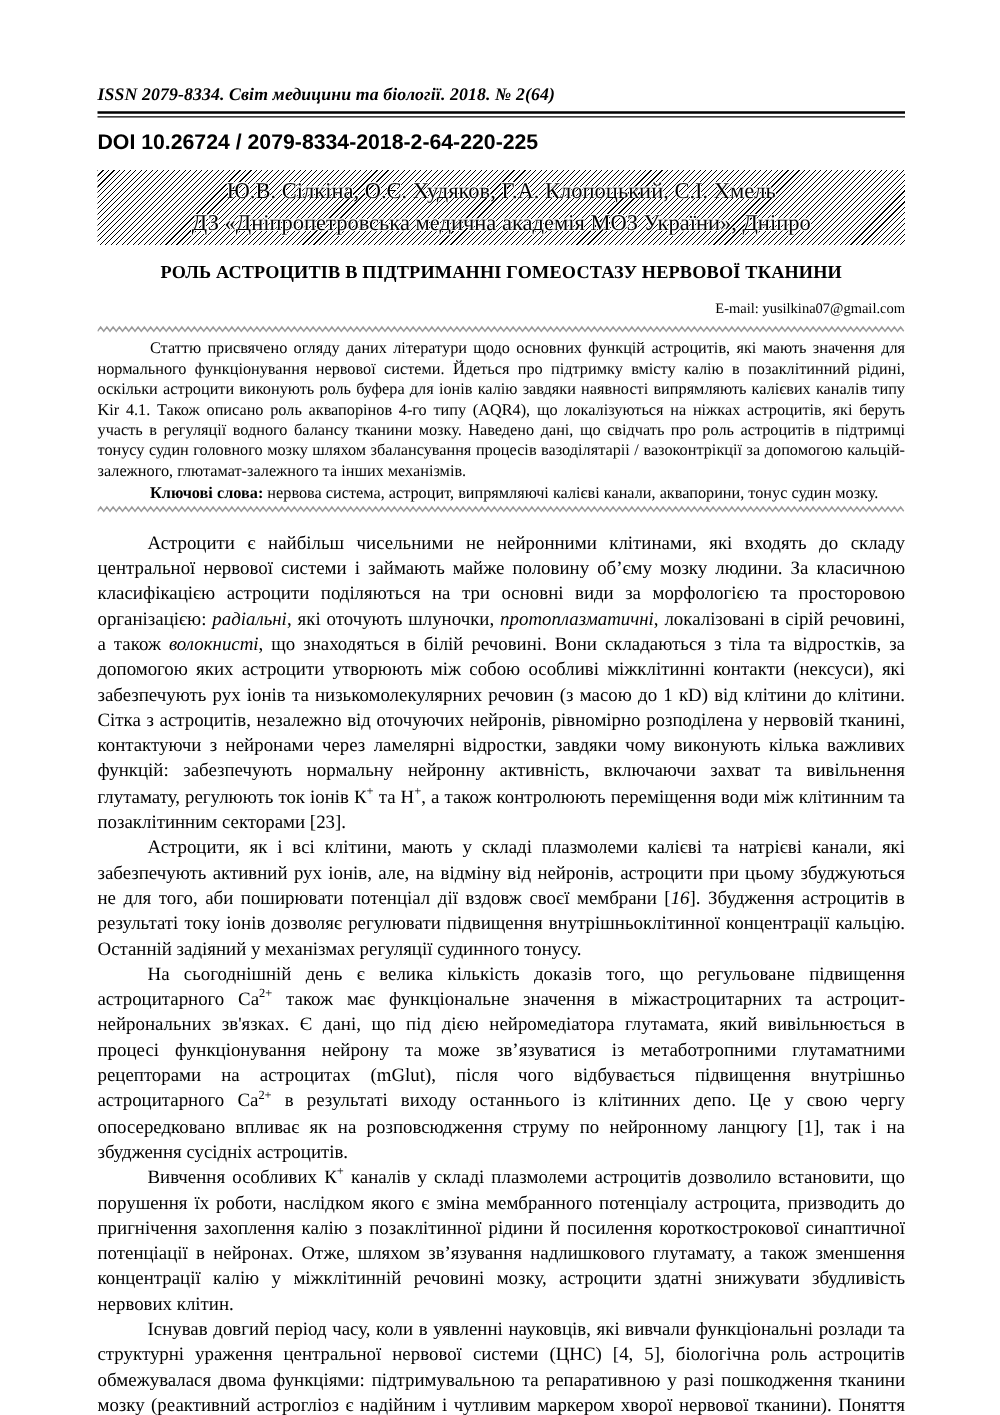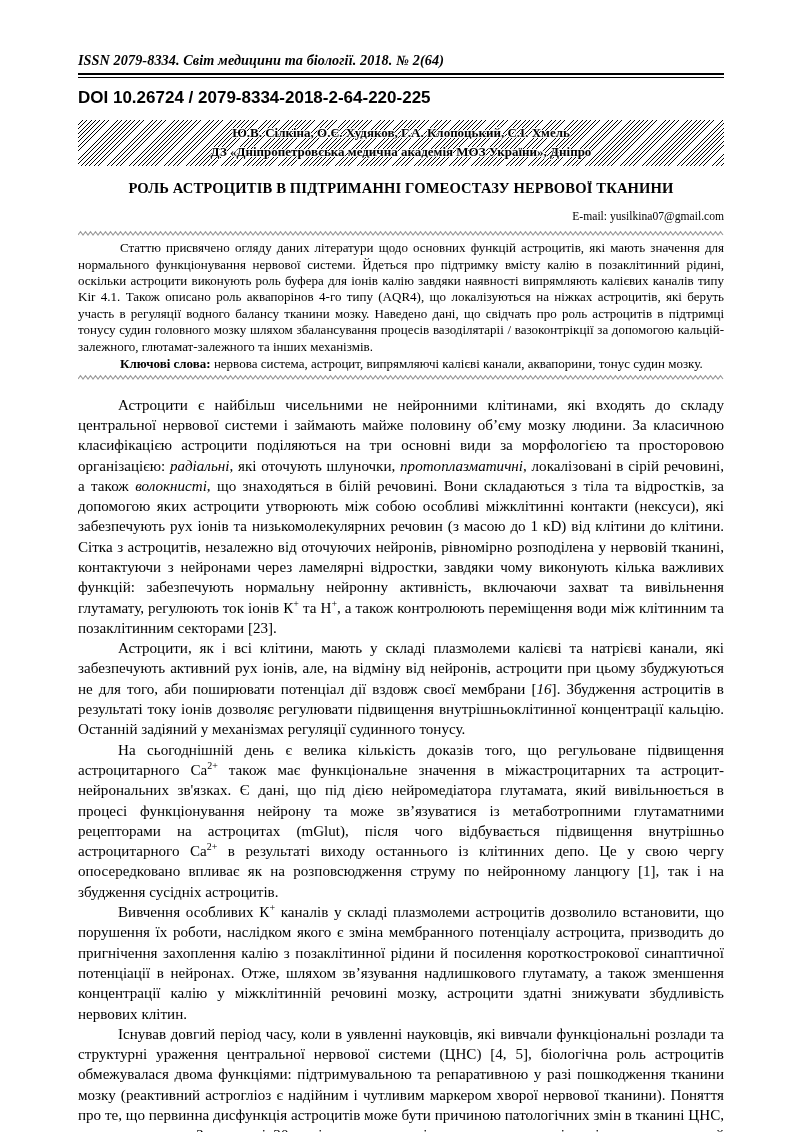--- a/index.html
+++ b/index.html
@@ -27,21 +27,21 @@
     top: 0;
     width: 646px;
   }
 
   
   .running-head {
     font-style: italic;
     font-weight: bold;
     font-size: 14.2px;
     letter-spacing: 0.1px;
-    padding-top: 52px;
+    padding-top: 68px;
     white-space: nowrap;
   }
   .rule-double {
     margin-top: 4px;
     border-top: 2.2px solid #000;
     border-bottom: 1px solid #000;
     height: 1.6px;
     box-sizing: content-box;
   }
 
@@ -63,22 +63,22 @@
     background-color: #ffffff;
     background-image: repeating-linear-gradient(
         135deg,
         #000000 0px,
         #000000 0.6px,
         rgba(255,255,255,0) 0.6px,
         rgba(255,255,255,0) 3.1px);
     background-size: auto;
   }
   .author-band .line {
-    font-weight: bold;
-    font-size: 13px;
+    font-weight: normal;
+    font-size: 18px;
     line-height: 1.42;
     white-space: nowrap;
     text-shadow:
        0.7px 0 0 #fff, -0.7px 0 0 #fff,
        0 0.7px 0 #fff, 0 -0.7px 0 #fff,
        0.7px 0.7px 0 #fff, -0.7px -0.7px 0 #fff,
        0.7px -0.7px 0 #fff, -0.7px 0.7px 0 #fff;
   }
 
   

